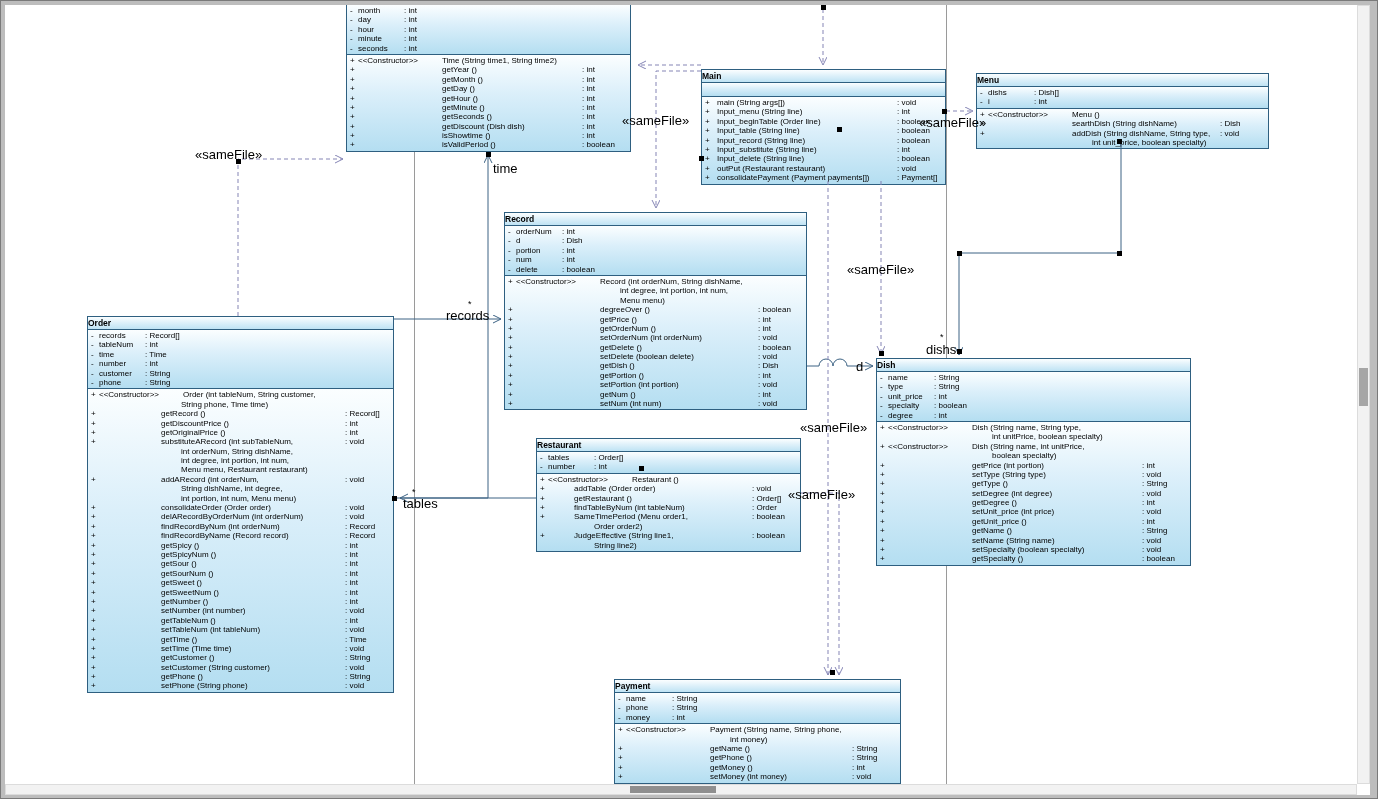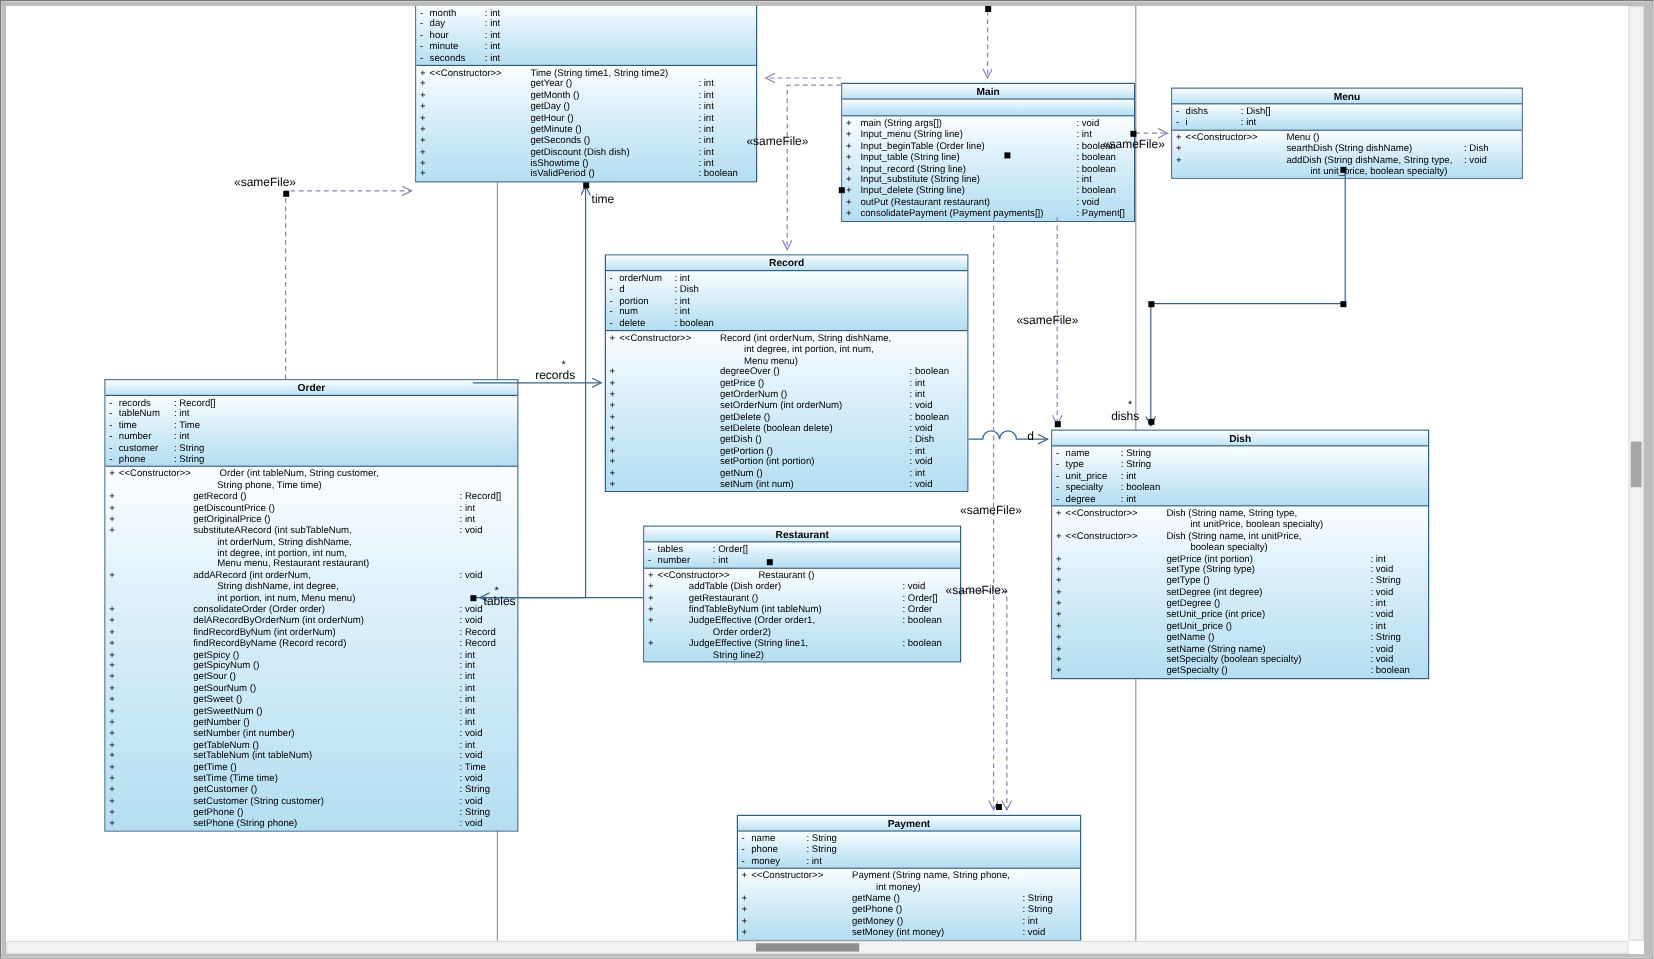--- a/index.html
+++ b/index.html
@@ -9,46 +9,46 @@
   .canvas{position:absolute;inset:0;background:#fff;overflow:hidden;z-index:0;}
   .pageline{position:absolute;top:0;bottom:0;width:1px;background:#9a9a9a;z-index:1;}
   .wires{position:absolute;inset:0;z-index:3;pointer-events:none;}
   #boxes{position:absolute;inset:0;z-index:2;}
   #handles{position:absolute;inset:0;z-index:4;}
   #labels{position:absolute;inset:0;z-index:5;pointer-events:none;}
 
   
   .uml-class{position:absolute;border:1px solid #2e5f80;color:#000;
              font-family:"Liberation Sans",sans-serif;--tab:84px;box-sizing:border-box;}
-  .uml-title{height:12px;line-height:12px;font-size:8.5px;font-weight:bold;text-align:center;
+  .uml-title{height:12px;line-height:12px;font-size:8.5px;font-weight:bold;
              background:linear-gradient(180deg,#fbfeff 0%,#dff1fa 45%,#bfe3f4 100%);}
   .uml-comp{border-top:1px solid #2e5f80;padding:1px 0;
             background:linear-gradient(180deg,#fbfeff 0%,#dbeffa 40%,#b4def1 100%);}
   .uml-attrs{min-height:11px;}
   .row{display:flex;height:9.4px;line-height:9.4px;font-size:8px;white-space:nowrap;overflow:hidden;}
   .vis{flex:0 0 11px;padding-left:3px;box-sizing:border-box;}
   .stereo{flex:0 0 84px;overflow:hidden;}
   .indent{flex:0 0 var(--tab);}
   .cindent{flex:0 0 calc(var(--tab) + 20px);}
   .sig{flex:1 1 auto;overflow:hidden;}
   .ret{flex:0 0 48px;overflow:hidden;}
   .aname{flex:0 0 46px;overflow:hidden;}
   .atype{flex:1 1 auto;overflow:hidden;}
 
   
   #box-time{left:345px;top:-10px;width:285px;}
   #box-main{left:700px;top:68px;width:245px;--tab:4px;}
   #box-menu{left:975px;top:72px;width:293px;}
   #box-record{left:503px;top:211px;width:303px;}
-  #box-order{left:86px;top:315px;width:345px;--tab:62px;}
+  #box-order{left:86px;top:315px;width:307px;--tab:62px;}
   #box-restaurant{left:535px;top:437px;width:265px;--tab:26px;}
   #box-dish{left:875px;top:357px;width:315px;}
   #box-payment{left:613px;top:678px;width:287px;}
 
-  .edge-label{position:absolute;font-size:10px;color:#000;}
+  .edge-label{position:absolute;font-size:13px;color:#000;}
   .mult{font-size:9px;}
   .handle{position:absolute;width:5px;height:5px;background:#000;}
 
   
   .f-edge{position:absolute;background:#bdbdbd;z-index:10;}
   .f-top{left:0;top:0;right:0;height:4px;}
   .f-left{left:0;top:0;width:4px;bottom:0;}
   .f-right{right:0;top:0;width:7px;bottom:0;}
   .f-bottom{left:0;right:0;bottom:0;height:3px;}
   .vscroll{position:absolute;top:4px;right:7px;bottom:14px;width:13px;background:#f2f2f2;
@@ -651,39 +651,39 @@
           <div class="uml-comp uml-methods">
             <div class="row">
               <span class="vis">+</span>
               <span class="stereo">&lt;&lt;Constructor&gt;&gt;</span>
               <span class="sig">Restaurant ()</span>
               <span class="ret"></span>
             </div>
             <div class="row">
               <span class="vis">+</span>
               <span class="indent"></span>
-              <span class="sig">addTable (Dish order)</span>
+              <span class="sig">addTable (Order order)</span>
               <span class="ret">: void</span>
             </div>
             <div class="row">
               <span class="vis">+</span>
               <span class="indent"></span>
               <span class="sig">getRestaurant ()</span>
               <span class="ret">: Order[]</span>
             </div>
             <div class="row">
               <span class="vis">+</span>
               <span class="indent"></span>
               <span class="sig">findTableByNum (int tableNum)</span>
               <span class="ret">: Order</span>
             </div>
             <div class="row">
               <span class="vis">+</span>
               <span class="indent"></span>
-              <span class="sig">JudgeEffective (Order order1,</span>
+              <span class="sig">SameTimePeriod (Menu order1,</span>
               <span class="ret">: boolean</span>
             </div>
             <div class="row">
               <span class="vis"></span>
               <span class="cindent"></span>
               <span class="sig">Order order2)</span>
               <span class="ret"></span>
             </div>
             <div class="row">
               <span class="vis">+</span>

